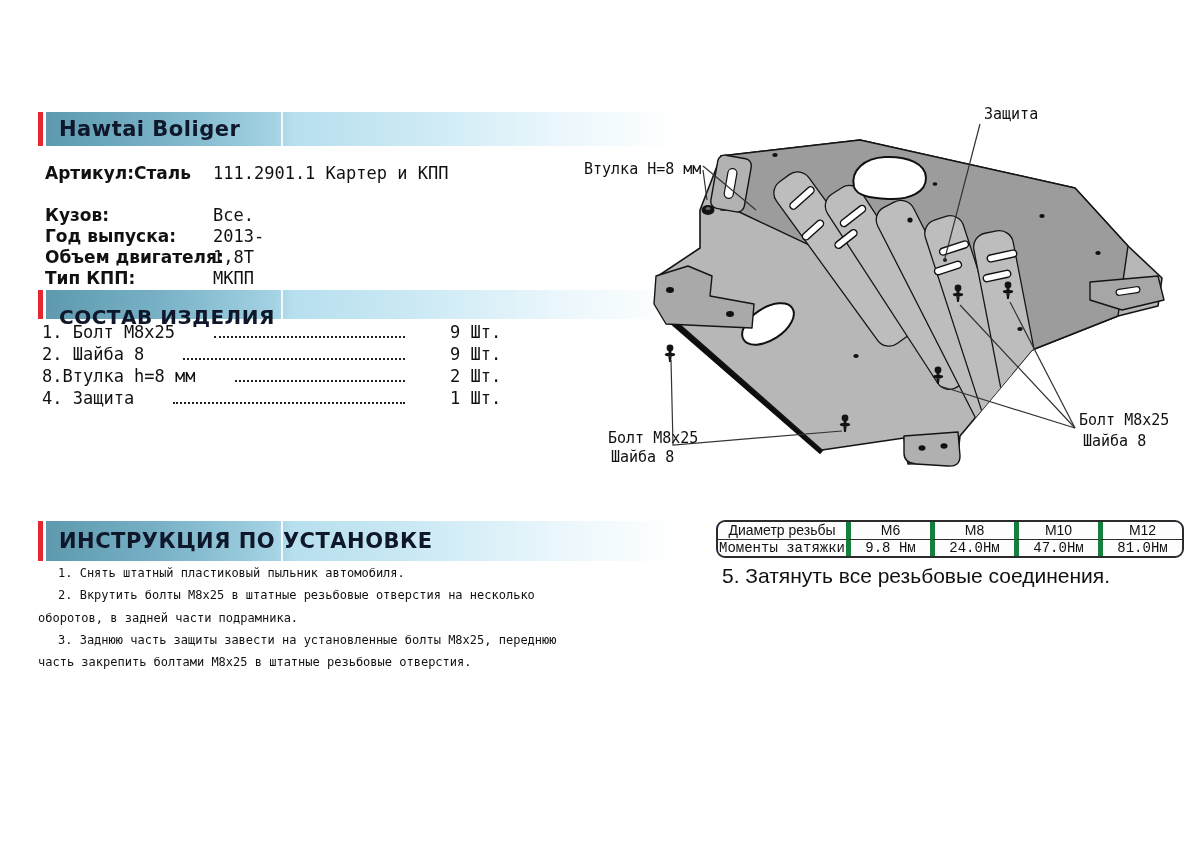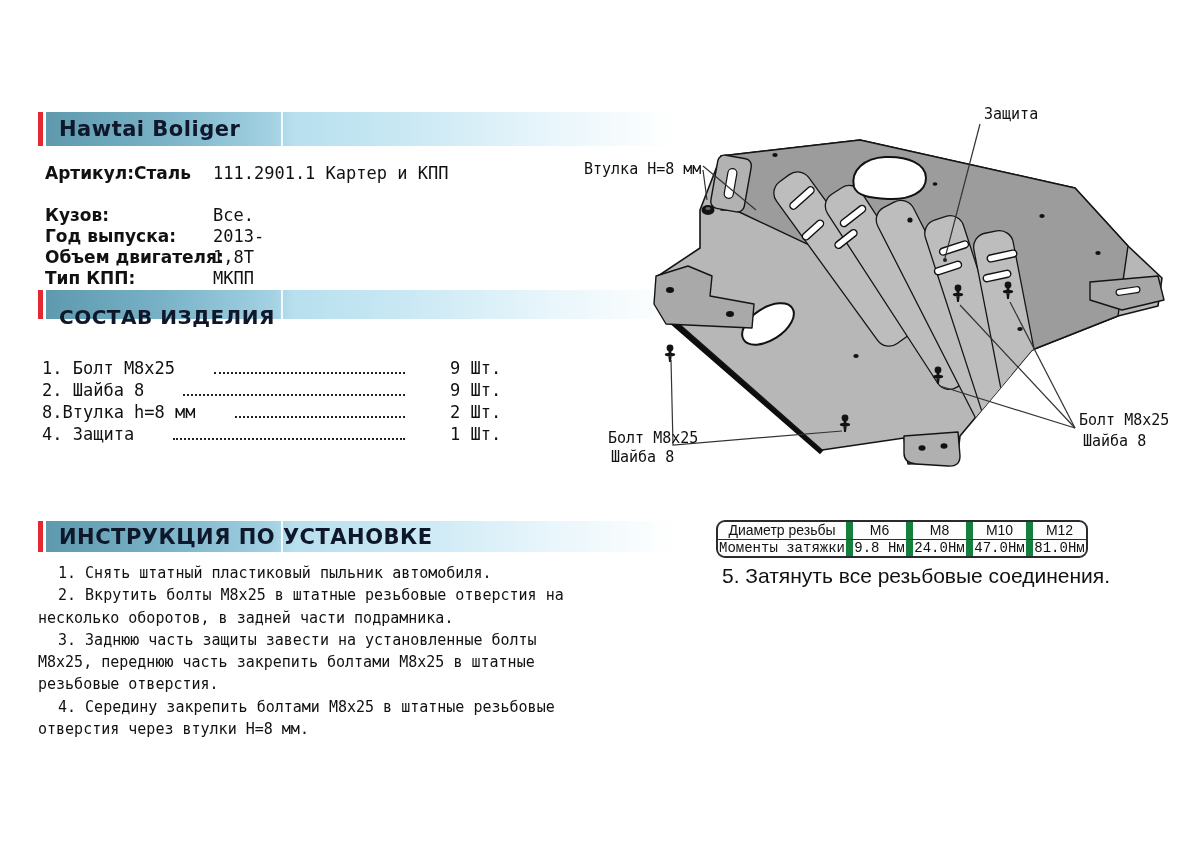--- a/index.html
+++ b/index.html
@@ -12,49 +12,49 @@
   .band .stripe { position:absolute; left:0; top:0; bottom:0; width:5px; background:#e32832; }
   .band .bg { position:absolute; left:8px; right:0; top:0; bottom:0;
       background:linear-gradient(90deg,#5e99ae 0%,#79b2c7 18%,#a3d2e3 35%,#b7dfee 38%,#c9e8f4 55%,#e9f6fb 78%,#ffffff 97%); }
   .band .split { position:absolute; left:37%; top:0; bottom:0; width:2px; background:rgba(255,255,255,0.85); }
   .band .title { position:absolute; left:21px; top:0; bottom:0; display:flex; align-items:center;
       color:#0f172a; font-weight:bold; letter-spacing:0.5px; }
   .band-brand { top:112px; height:34px; }
   .band-brand .title { font-size:21px; }
   .band-comp { top:290px; height:29px; }
   .band-comp .title { font-size:20px;margin-top:25px; }
-  .band-instr { top:521px; height:31px; }
+  .band-instr { top:521px; height:40px; }
   .band-instr .title { font-size:21px; }
 
   
   .kv-label { position:absolute; left:45px; font-weight:bold; font-size:17px; white-space:nowrap; }
   .kv-value { position:absolute; left:213px; font-family:"DejaVu Sans Mono", monospace; font-size:17px; white-space:nowrap; }
 
   
   .parts { position:absolute; left:42px; top:322px; width:472px; font-family:"DejaVu Sans Mono", monospace; font-size:17px; }
   .part-row { display:flex; align-items:baseline; height:22px;gap:35px; }
   .part-name { white-space:nowrap; }
   .part-leader { flex:1; border-bottom:2px dotted #222; margin:0 10px 4px 4px; }
-  .part-qty { width:64px; white-space:nowrap;margin-top:36px; }
+  .part-qty { width:64px; white-space:nowrap; }
 
   
   .diagram { position:absolute; left:570px; top:98px; width:630px; height:385px; }
   .diagram text { font-family:"DejaVu Sans Mono", monospace; font-size:15px; fill:#111; }
 
   
-  .torque { position:absolute; left:716px; top:520px; width:372px; border:2px solid #2b2b2b; border-radius:9px;
+  .torque { position:absolute; left:716px; top:520px; width:468px; border:2px solid #2b2b2b; border-radius:9px;
       overflow:hidden; background:#3b82f6; font-family:"Liberation Sans", sans-serif; font-size:14px; }
   .torque .trow { display:grid; grid-template-columns:128px 1fr 1fr 1fr 1fr; }
   .torque .trow + .trow .tcell { border-top:1px solid #2b2b2b;font-family:Liberation Mono, monospace; }
-  .torque .tcell { height:17px; line-height:16px; text-align:center; border-left:7px solid #15803d; background:#fdfdfd; }
+  .torque .tcell { height:17px; line-height:16px; text-align:center; border-left:5px solid #15803d; background:#fdfdfd; }
   .torque .tcell:first-child { border-left:none; }
 
   
   .instr-left { position:absolute; left:38px; top:562px; width:543px;
-      font-family:"DejaVu Sans Mono", monospace; font-size:15px; line-height:22.3px; }
+      font-family:"DejaVu Sans Mono", monospace; font-size:12px; line-height:22.3px; }
   .instr-left p { text-indent:20px; }
   .instr-right { position:absolute; left:665px; top:565px; width:530px;
       font-family:Liberation Sans, sans-serif; font-size:21px; line-height:22.3px;margin-left:44px; }
   .instr-right .l1 { text-indent:13px; }
 </style>
 </head>
 <body>
 
 <div class="page">
 
@@ -264,20 +264,19 @@
       <div class="tcell">24.0Нм</div>
       <div class="tcell">47.0Нм</div>
       <div class="tcell">81.0Нм</div>
     </div>
   </div>
 
   <div class="instr-left">
     <p>1. Снять штатный пластиковый пыльник автомобиля.</p>
     <p>2. Вкрутить болты М8х25 в штатные резьбовые отверстия на несколько оборотов, в задней части подрамника.</p>
     <p>3. Заднюю часть защиты завести на установленные болты М8х25, переднюю часть закрепить болтами М8х25 в штатные резьбовые отверстия.</p>
-    <p>4. Середину закрепить болтами М8х25 в штатные резьбовые отверстия через втулки Н=8 мм.</p>
   </div>
 
   <div class="instr-right">
     <div class="l1">5. Затянуть все резьбовые соединения.</div>
   </div>
 
 </div>
 
 </body></html>

